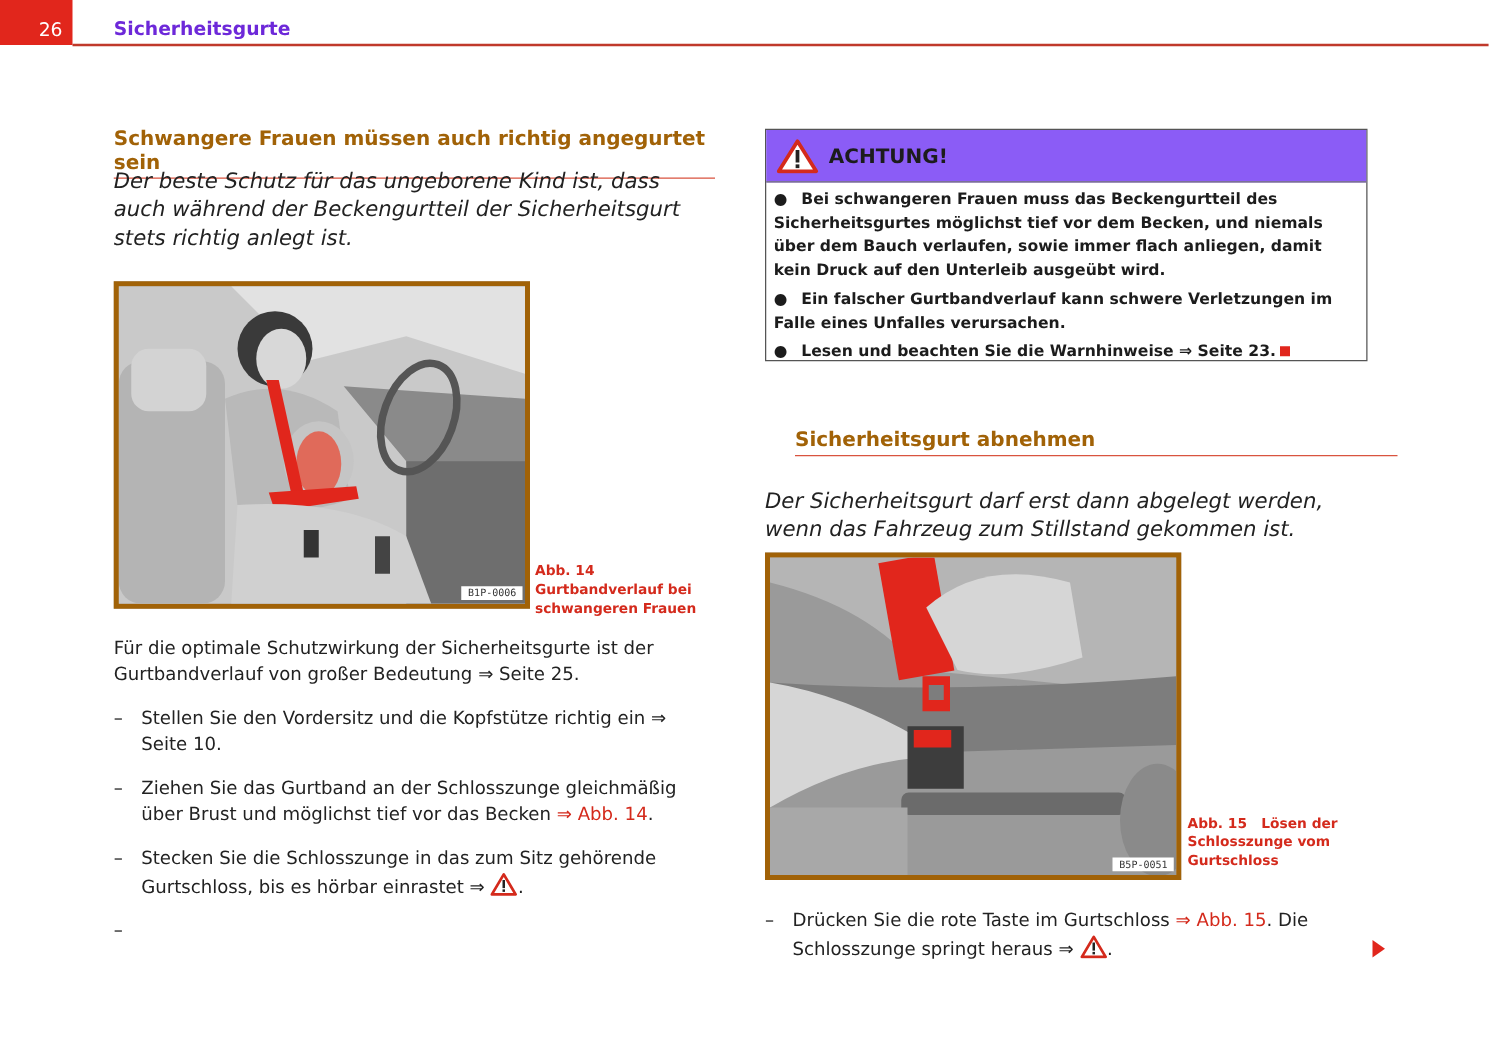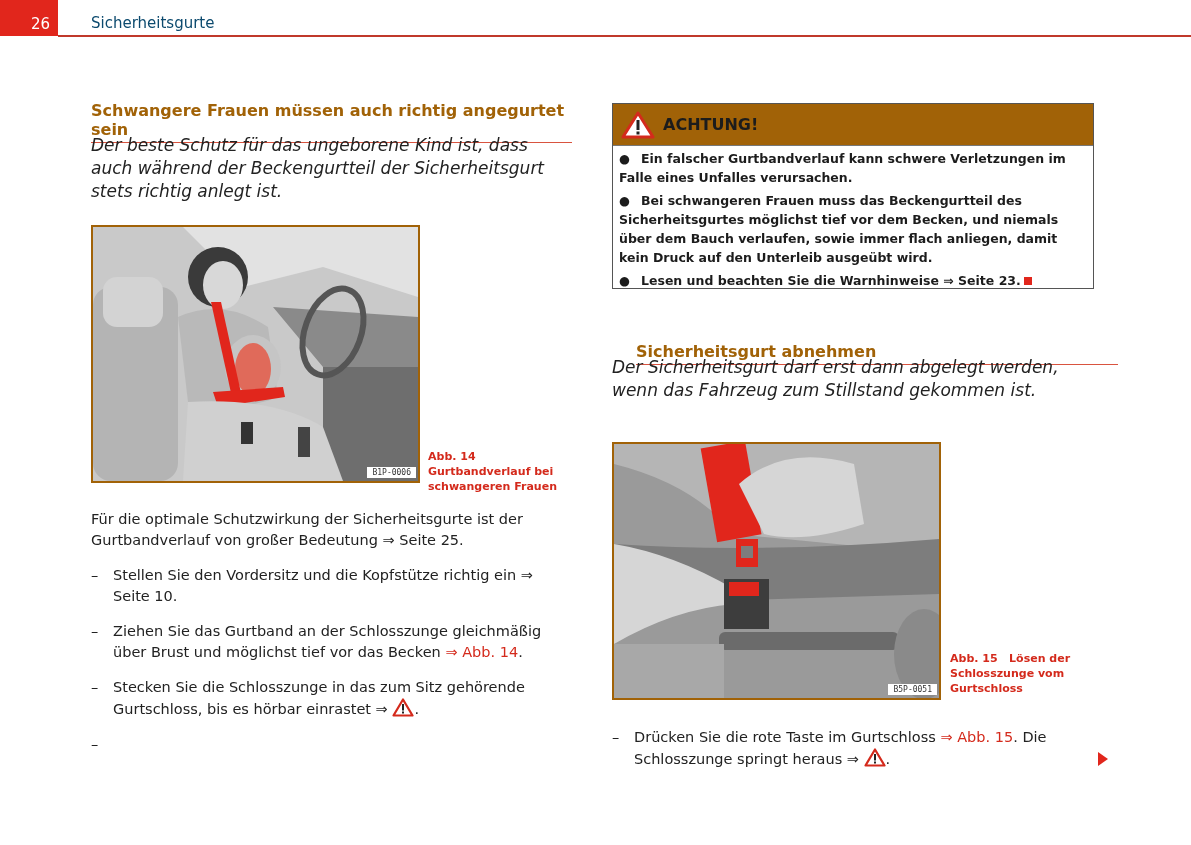--- a/index.html
+++ b/index.html
@@ -1,36 +1,36 @@
 <!DOCTYPE html>
 <html><head>
 <meta charset="utf-8">
 <style>
   html, body { margin:0; padding:0; }
   body { width:1191px; height:845px; background:#fff; position:relative; overflow:hidden;
          font-family:"DejaVu Sans", "Liberation Sans", sans-serif; color:#1c1c1c; }
   .pagenum { position:absolute; left:0; top:0; width:58px; height:36px; background:#e1261c; color:#fff;
              font-weight:normal; font-size:15px; text-align:right; box-sizing:border-box; padding:15px 8px 0 0; }
-  .running { position:absolute; left:91px; top:14px; font-weight:normal; font-size:15px; color:#0c4a6e; }
+  .running { position:absolute; left:91px; top:14px; font-weight:bold; font-size:15px; color:#6d28d9; }
   .hrule { position:absolute; left:58px; top:35px; width:1133px; height:2px; background:#c0392b; }
 
   .h2 { position:absolute; font-weight:bold; color:#a16207; font-size:16px; border-bottom:1px solid #d9533f; padding-bottom:3px; }
   .lead { position:absolute; font-style:italic; font-size:17px; line-height:23px; color:#222; }
   .body { position:absolute; font-size:14.5px; line-height:21px; color:#222; }
   .item { position:relative; padding-left:22px; margin-bottom:14px; }
   .item .dash { position:absolute; left:0; top:0; }
   .red { color:#d42a1c; }
   .warn-inline { display:inline-block; width:22px; height:19px; vertical-align:-3px; }
 
-  .fig { position:absolute; border:2px solid #a16207; background:#bdbdbd; overflow:hidden; }
+  .fig { position:absolute; border:4px solid #a16207; background:#bdbdbd; overflow:hidden; }
   .figcode { position:absolute; right:2px; bottom:3px; background:#fff; font-size:8px; padding:1px 5px; color:#333; font-family:"DejaVu Sans Mono", monospace; }
   .caption { position:absolute; font-size:11px; font-weight:bold; color:#d42a1c; line-height:15px; }
 
   .warnbox { position:absolute; left:612px; top:103px; width:482px; height:186px; border:1px solid #555; box-sizing:border-box; }
-  .warnhead { height:41px; background:#a16207; border-bottom:1px solid #777; display:flex; align-items:center; padding-left:8px; }
+  .warnhead { height:41px; background:#8b5cf6; border-bottom:1px solid #777; display:flex; align-items:center; padding-left:8px; }
   .warnhead .title { font-weight:bold; font-size:16px; margin-left:8px; }
   .warnbody { padding:3px 6px; font-size:12.5px; font-weight:bold; line-height:19px; }
   .warnbody p { margin:0 0 4px 0; }
   .bullet { display:inline-block; width:22px; }
   .endmark { display:inline-block; width:8px; height:8px; background:#e1261c; margin-left:3px; }
   .next-arrow { position:absolute; left:1098px; top:752px; width:0; height:0; border-top:7px solid transparent; border-bottom:7px solid transparent; border-left:10px solid #e1261c; }
 </style>
 </head>
 <body>
 
@@ -96,28 +96,28 @@
 <div class="warnbox">
   <div class="warnhead">
     <svg width="34" height="28" viewBox="0 0 34 28">
         <polygon points="17,2 32,26 2,26" fill="#fff" stroke="#d42a1c" stroke-width="3" stroke-linejoin="round"></polygon>
         <rect x="15.5" y="9" width="3" height="10" fill="#222"></rect>
         <rect x="15.5" y="20.5" width="3" height="3" fill="#222"></rect>
       </svg>
     <span class="title">ACHTUNG!</span>
   </div>
   <div class="warnbody">
+    <p><span class="bullet">●</span><span>Bei schwangeren Frauen muss das Beckengurtteil des Sicherheitsgurtes möglichst tief vor dem Becken, und niemals über dem Bauch verlaufen, sowie immer flach anliegen, damit kein Druck auf den Unterleib ausgeübt wird.</span></p>
     <p><span class="bullet">●</span><span>Ein falscher Gurtbandverlauf kann schwere Verletzungen im Falle eines Unfalles verursachen.</span></p>
-    <p><span class="bullet">●</span><span>Bei schwangeren Frauen muss das Beckengurtteil des Sicherheitsgurtes möglichst tief vor dem Becken, und niemals über dem Bauch verlaufen, sowie immer flach anliegen, damit kein Druck auf den Unterleib ausgeübt wird.</span></p>
     <p><span class="bullet">●</span><span>Lesen und beachten Sie die Warnhinweise ⇒ Seite 23.</span><span class="endmark"></span></p>
   </div>
 </div>
 
 <div class="h2" style="left:636px; top:342px; width:482px;">Sicherheitsgurt abnehmen</div>
-<div class="lead" style="left:612px; top:356px; width:482px;font-style:italic;">Der Sicherheitsgurt darf erst dann abgelegt werden, wenn das Fahrzeug zum Stillstand gekommen ist.</div>
+<div class="lead" style="left:612px; top:390px; width:482px;font-style:italic;">Der Sicherheitsgurt darf erst dann abgelegt werden, wenn das Fahrzeug zum Stillstand gekommen ist.</div>
 
 <div class="fig" style="left:612px; top:442px; width:325px; height:254px;">
   <svg width="325" height="254" viewBox="0 0 325 254">
     <rect width="325" height="254" fill="#9a9a9a"></rect>
     <path d="M0,20 Q80,40 120,90 L325,110 L325,0 L0,0 Z" fill="#b5b5b5"></path>
     <path d="M0,100 Q150,110 325,95 L325,150 L0,160 Z" fill="#7d7d7d"></path>
     <rect x="95" y="0" width="45" height="95" fill="#e1261c" transform="rotate(-10 117 50)"></rect>
     <rect x="122" y="95" width="22" height="28" fill="#e1261c"></rect>
     <rect x="127" y="102" width="12" height="12" fill="#7d7d7d"></rect>
     <path d="M125,40 Q170,0 240,20 L250,80 Q190,100 150,90 Z" fill="#d6d6d6"></path>

